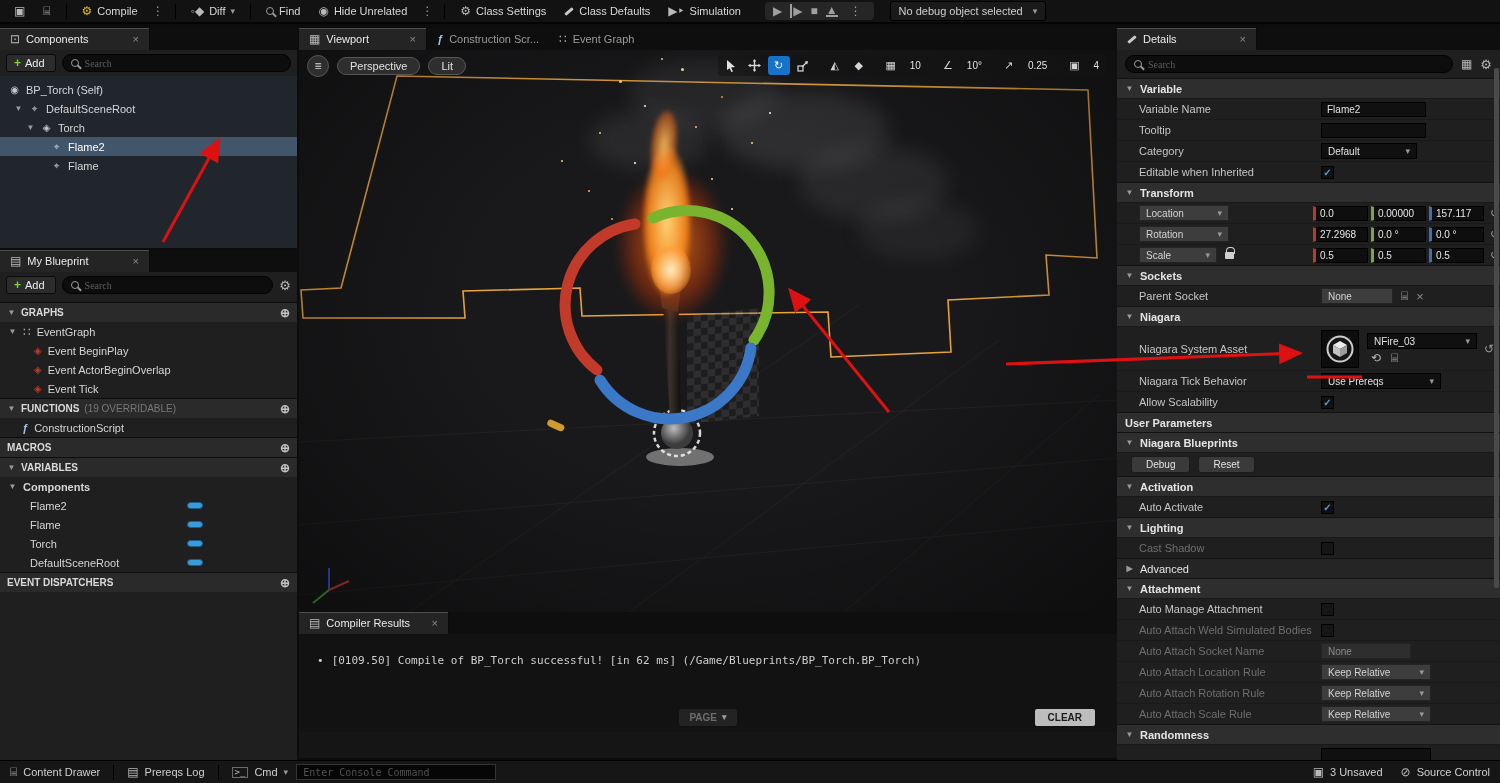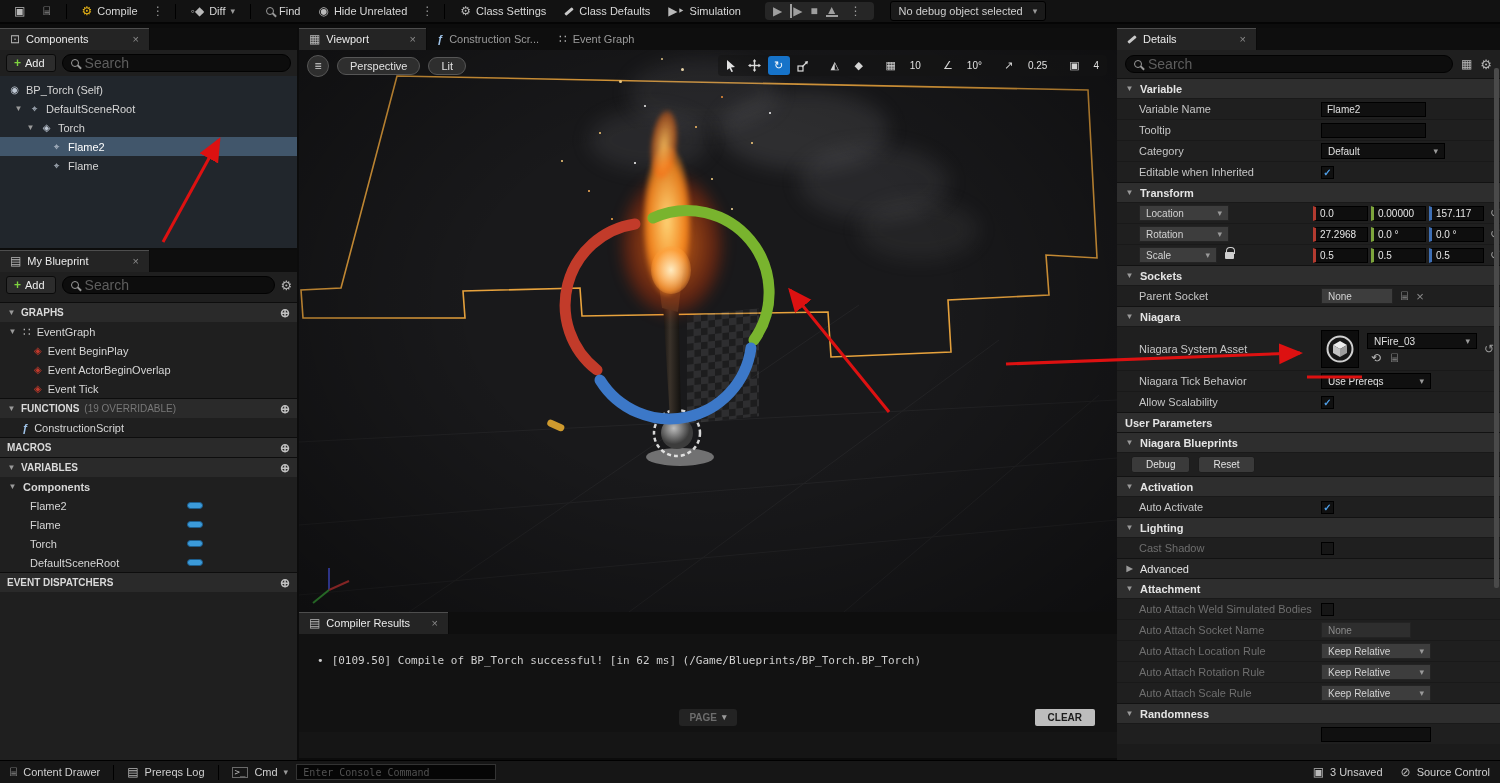--- a/index.html
+++ b/index.html
@@ -27,21 +27,21 @@
   
   .panel { position:absolute; background:#1f1f1f; }
   .tabbar { height:22px; background:#0e0e0e; display:flex; align-items:stretch; }
   .tab { display:flex; align-items:center; gap:6px; padding:0 10px; font-size:11px; color:#9a9a9a; background:#181818; border-right:1px solid #0a0a0a;}
   .tab.active { background:#242424; color:#eaeaea; box-shadow:inset 0 1px 0 #4e4e4e; }
   .closex { color:#8b8b8b; font-size:11px; margin-left:4px; }
   .controls { height:26px; display:flex; align-items:center; gap:6px; padding:0 6px; background:#1f1f1f; }
   .addbtn { display:flex; align-items:center; gap:4px; background:#2c2c2c; border:1px solid #0a0a0a; border-radius:3px; padding:2px 10px 2px 7px; color:#ececec; }
   .plus { color:#7fd33f; font-weight:bold; font-size:12px; line-height:1; }
   .searchpill { flex:1; display:flex; align-items:center; gap:6px; background:#0d0d0d; border:1px solid #020202; border-radius:10px; height:18px; padding:0 8px; }
-  .searchpill input { flex:1; background:transparent; border:none; outline:none; color:#bdbdbd; font-size:14px; font-family:Liberation Sans, sans-serif;}
+  .searchpill input { flex:1; background:transparent; border:none; outline:none; color:#bdbdbd; font-size:10px; font-family:Liberation Serif, serif;}
   .searchpill input::placeholder { color:#5e5e5e; }
   .mag { width:8px; height:8px; border:1.5px solid #9a9a9a; border-radius:50%; position:relative; flex:0 0 auto; }
   .mag::after { content:""; position:absolute; width:5px; height:1.5px; background:#9a9a9a; transform:rotate(45deg); right:-4px; bottom:-1px; }
   .gear { color:#b5b5b5; font-size:13px; }
   .pencil { width:10px; height:3px; background:#c9c9c9; border-radius:1px; transform:rotate(-40deg); display:inline-block; }
   
   .tree { padding-top:4px; background:#21262c; position:absolute; top:48px; bottom:0; left:0; right:0; }
   .trow { display:flex; align-items:center; gap:5px; height:19px; color:#d6d6d6; }
   .trow.selected { background:#41566b; color:#fff; }
   .caret { color:#9a9a9a; font-size:8px; width:9px; text-align:center; }
@@ -511,21 +511,21 @@
         </div>
       </div>
       <div class="drow">
         <span class="dlabel">Tooltip</span>
         <div class="dinput" style="width:105px">
             <input style="">
           </div>
       </div>
       <div class="drow">
         <span class="dlabel">Category</span>
-        <div class="ddrop" style="width:124px">
+        <div class="ddrop" style="width:96px">
           <span>Default</span>
           <span class="chev">▾</span>
         </div>
       </div>
       <div class="drow">
         <span class="dlabel">Editable when Inherited</span>
         <div class="checkbox">✓</div>
       </div>
 
       <div class="dcat">
@@ -603,21 +603,21 @@
             <div style="display:flex; gap:10px; padding-left:4px;">
               <span class="tico">⟲</span>
               <span class="tico">⌸</span>
             </div>
           </div>
         </div>
         <span class="reset" style="margin-left:auto; margin-right:6px;">↺</span>
       </div>
       <div class="drow">
         <span class="dlabel">Niagara Tick Behavior</span>
-        <div class="ddrop" style="width:110px">
+        <div class="ddrop" style="width:120px">
           <span>Use Prereqs</span>
           <span class="chev">▾</span>
         </div>
       </div>
       <div class="drow">
         <span class="dlabel">Allow Scalability</span>
         <div class="checkbox">✓</div>
       </div>
 
       <div class="dcat">
@@ -652,20 +652,24 @@
       </div>
 
       <div class="dcat" style="background:#252525;">
         <span class="caret">▶</span>
         <span style="font-weight:normal;text-align:right;">Advanced</span>
       </div>
 
       <div class="dcat">
         <span class="caret">▼</span>
         <span>Attachment</span>
+      </div>
+      <div class="drow">
+        <span class="dlabel">Auto Manage Attachment</span>
+        <div class="checkbox off">✓</div>
       </div>
       <div class="drow">
         <span class="dlabel dim">Auto Attach Weld Simulated Bodies</span>
         <div class="checkbox off">✓</div>
       </div>
       <div class="drow">
         <span class="dlabel dim">Auto Attach Socket Name</span>
         <div class="ddrop graybg dimtext" style="width:90px; background:#2e2e2e;">
           <span>None</span>
         </div>

